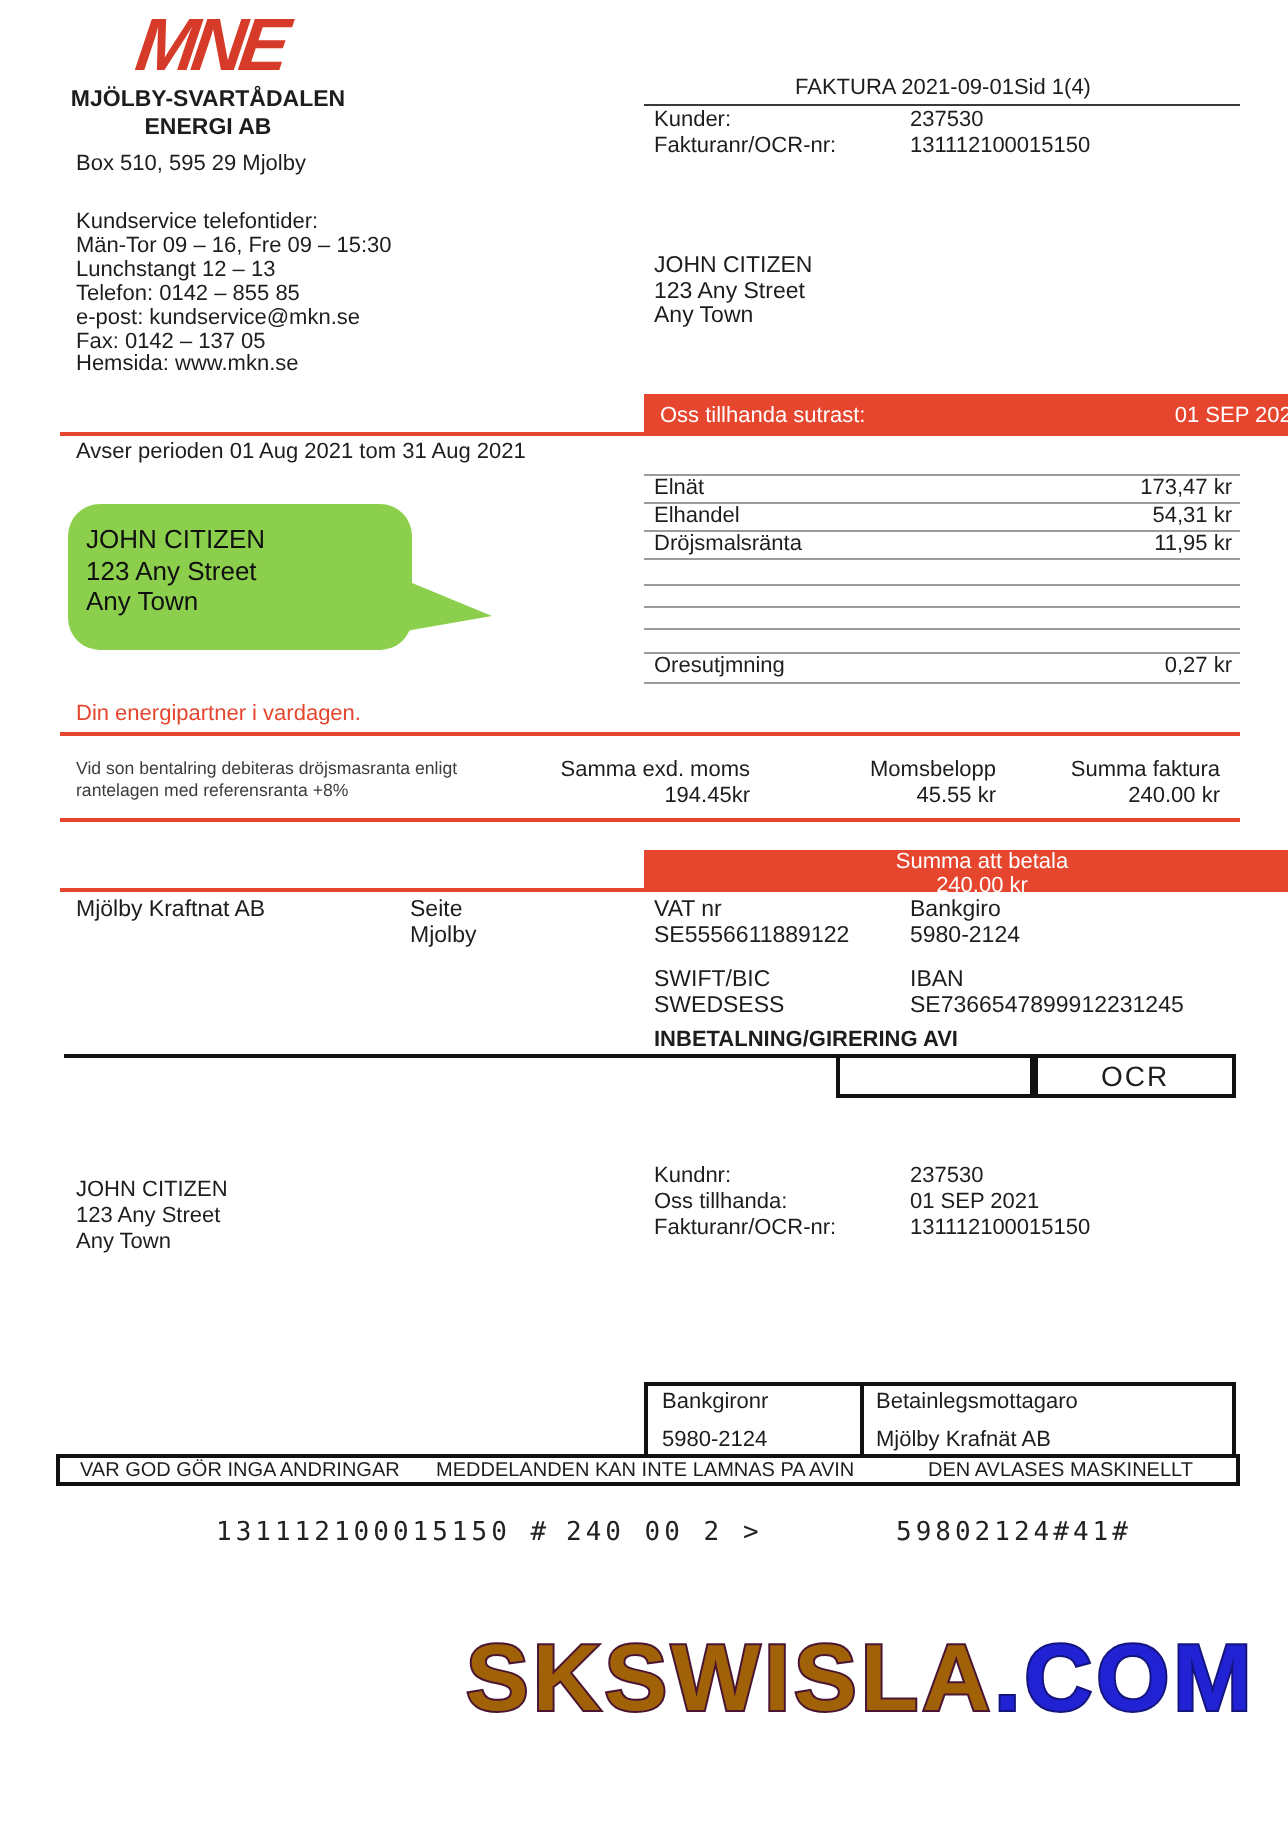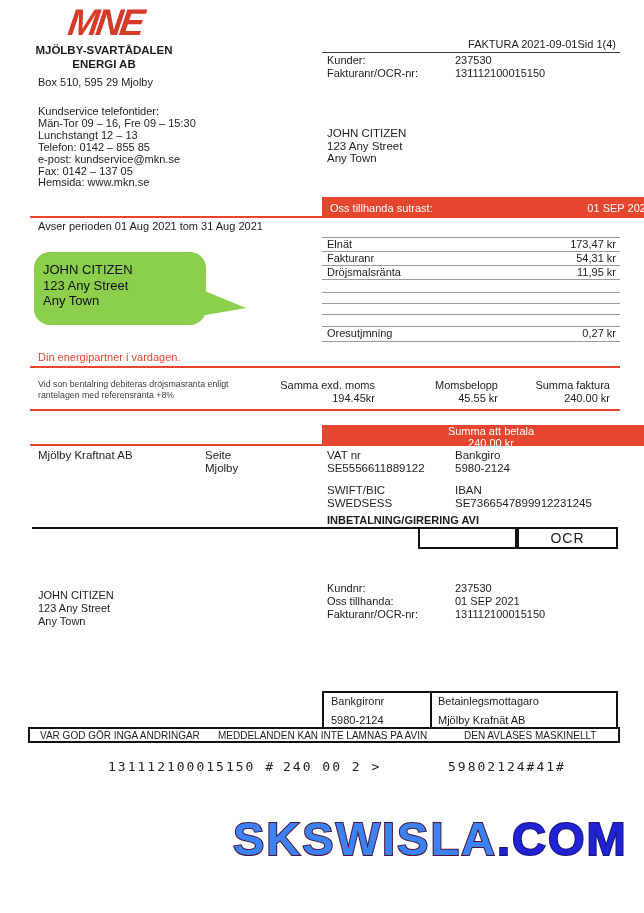--- a/index.html
+++ b/index.html
@@ -12,21 +12,21 @@
 
   
   .logo { left:53px; top:4px; width:104px; text-align:center; font-size:37px; line-height:38px;
           font-weight:900; font-style:italic; letter-spacing:-3px; color:#d63a28; transform:skewX(-8deg); }
   .co-name1 { left:18px; top:44px; width:172px; text-align:center; font-weight:bold; font-size:11.5px; }
   .co-name2 { left:18px; top:58px; width:172px; text-align:center; font-weight:bold; font-size:11.5px; }
   .po-box   { left:38px; top:76px; }
   .contact  { left:38px; top:106px; line-height:11.9px; }
 
   
-  .inv-head { left:322px; top:38px; width:298px; display:flex; justify-content:flex-end;
+  .inv-head { left:322px; top:38px; width:298px; display:flex; justify-content:center;
               border-bottom:1.3px solid #3a3a3a; padding:0 4px 2px 5px; box-sizing:border-box; }
   .inv-l1 { left:327px; top:54px; } .inv-v1 { left:455px; top:54px; }
   .inv-l2 { left:327px; top:67px; } .inv-v2 { left:455px; top:67px; }
 
   .recip { left:327px; top:127px; font-size:11.5px; line-height:12.6px; }
 
   
   .banner { left:322px; width:338px; height:21px; background:#e6452e; color:#fff;
             display:flex; justify-content:space-between; align-items:center;
             padding:0 8px; box-sizing:border-box; }
@@ -92,21 +92,21 @@
   .nb-l { position:absolute; left:10px;  top:0.5px; }
   .nb-m { position:absolute; left:188px; top:0.5px; }
   .nb-r { position:absolute; left:434px; top:0.5px; }
 
   .machine { font-family:"DejaVu Sans Mono", monospace; font-size:13px; letter-spacing:2px; color:#222; top:759px; }
   .m1 { left:108px; } .m2 { left:283px; } .m3 { left:448px; }
 
   
   .watermark { left:233px; top:808px; width:400px; height:60px; display:flex; align-items:center;
                font-weight:800; font-size:47px; letter-spacing:2px; }
-  .wm-brand { color:#3b82f6; -webkit-text-stroke:2px #4a1433; paint-order:stroke fill; }
+  .wm-brand { color:#a16207; -webkit-text-stroke:2px #4a1433; paint-order:stroke fill; }
   .wm-tld   { color:#2122d3; -webkit-text-stroke:2px #15157f; paint-order:stroke fill; }
 </style>
 </head>
 <body>
 
 <div class="page">
 
   <div class="abs logo">MNE</div>
   <div class="abs co-name1">MJÖLBY-SVARTÅDALEN</div>
   <div class="abs co-name2">ENERGI AB</div>
@@ -142,21 +142,21 @@
   </div>
   <div class="abs red-conn1"></div>
   <div class="abs period">Avser perioden 01 Aug 2021 tom 31 Aug 2021</div>
 
   <div class="abs charges">
     <div class="crow">
       <span>Elnät</span>
       <span>173,47 kr</span>
     </div>
     <div class="crow">
-      <span>Fakturanr</span>
+      <span>Elhandel</span>
       <span>54,31 kr</span>
     </div>
     <div class="crow">
       <span>Dröjsmalsränta</span>
       <span>11,95 kr</span>
     </div>
     <div class="crow empty1"></div>
     <div class="crow empty2"></div>
     <div class="crow empty2"></div>
     <div class="cspacer"></div>

